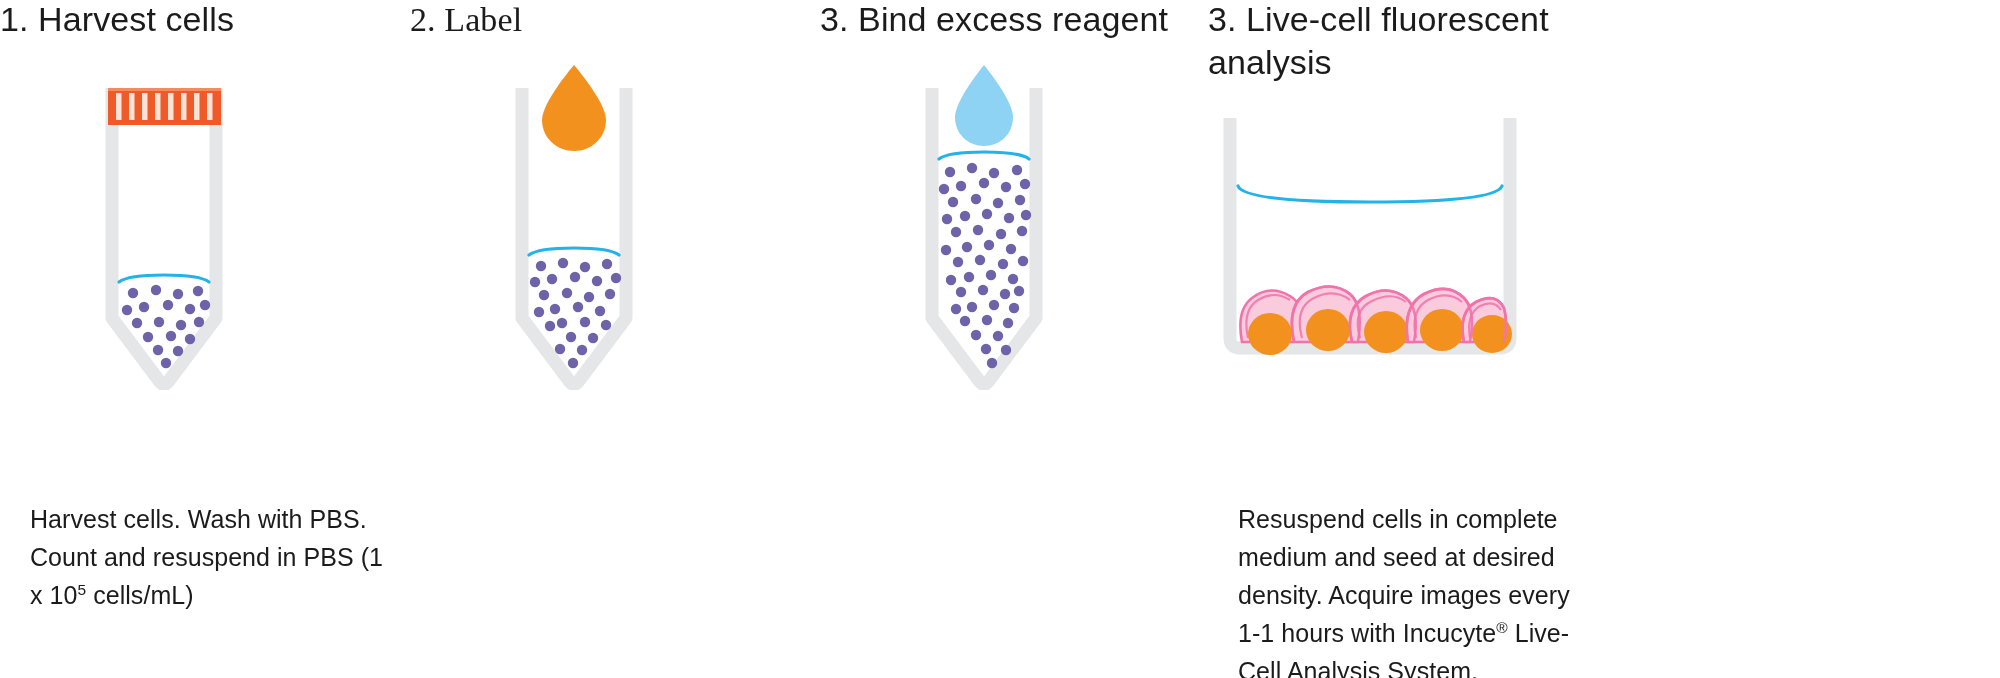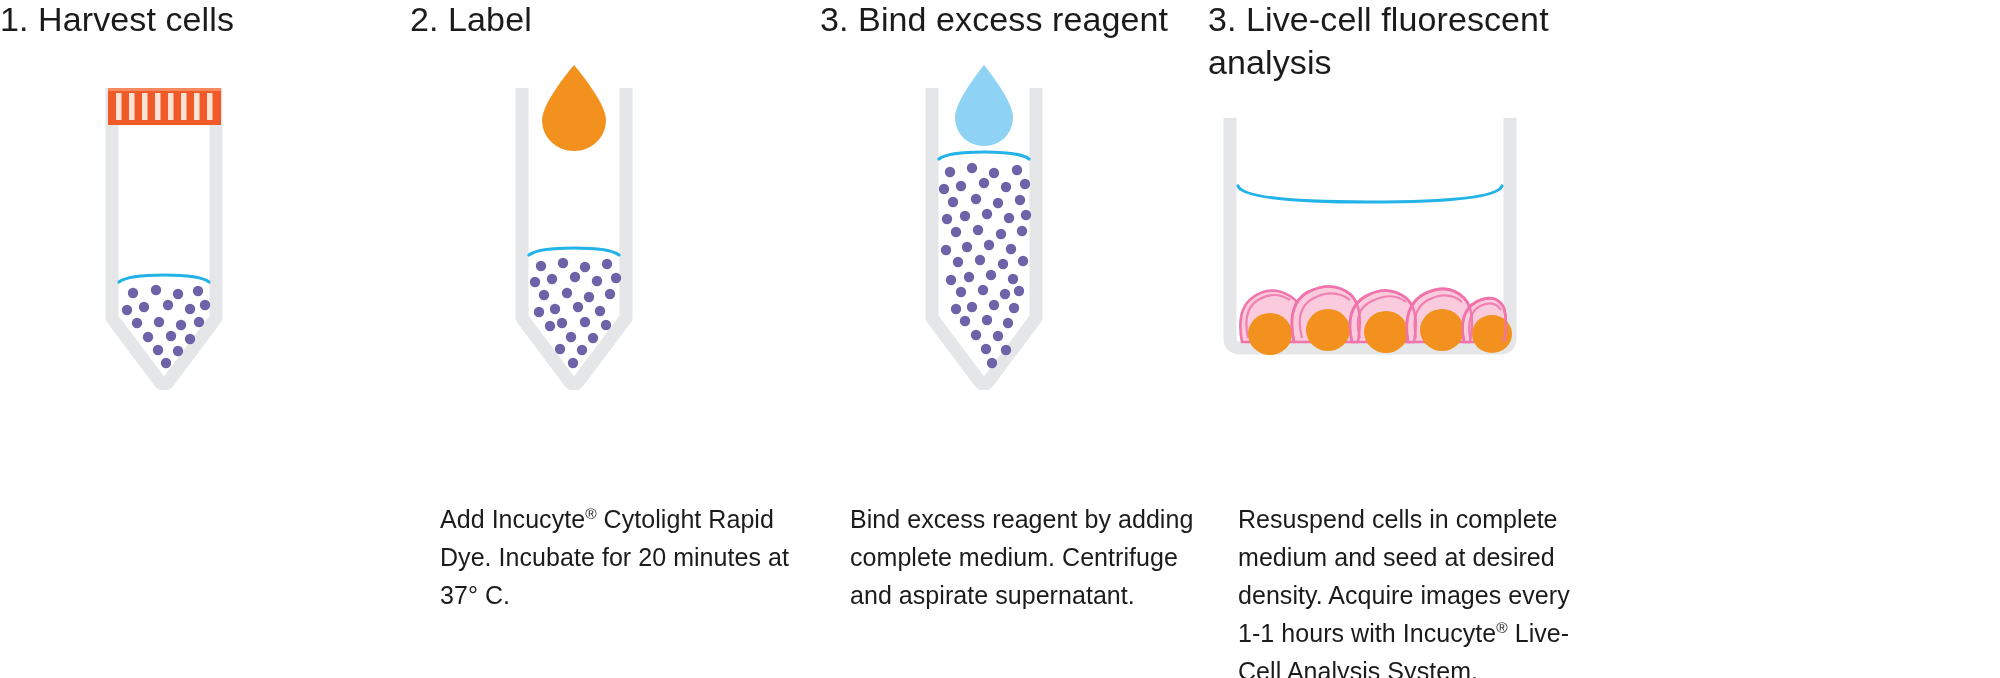--- a/index.html
+++ b/index.html
@@ -6,21 +6,21 @@
   body{
     width:2000px;height:678px;overflow:hidden;
     font-family:"Liberation Sans","DejaVu Sans",sans-serif;
     color:#1b1b1b;-webkit-font-smoothing:antialiased;
   }
   .board{position:relative;width:2000px;height:678px;}
 
   .panel{position:absolute;top:0;height:678px;padding-left:29px;}
   
   .col1{left:0px;width:400px;}
-  .col2{left:410px;width:400px;}
+  .col2{left:410px;width:400px;font-family:Liberation Serif, serif;}
   .col3{left:820px;width:400px;}
   .col4{left:1208px;width:400px;}
 
   .heading{
     position:absolute;top:-2px;left:0;width:380px;
     font-size:34px;line-height:43px;font-weight:400;
     letter-spacing:.1px;color:#1b1b1b;
   }
   .caption{
     position:absolute;top:500px;left:30px;width:360px;
@@ -83,20 +83,25 @@
             <rect x="155" y="33" width="5.5" height="27"></rect>
             <rect x="168" y="33" width="5.5" height="27"></rect>
             <rect x="181" y="33" width="5.5" height="27"></rect>
             <rect x="194" y="33" width="5.5" height="27"></rect>
             <rect x="207" y="33" width="5.5" height="27"></rect>
           </g>
         </g>
       </svg>
     </div>
 
+    <div class="caption">
+      <span>Harvest cells. Wash with PBS.</span>
+      <span>Count and resuspend in</span>
+      <span>PBS (1 x 10</span><sup>5</sup><span> cells/mL)</span>
+    </div>
   </div>
 
   <div class="panel col2">
     <div class="heading">2. Label</div>
 
     <div class="art">
       <svg width="400" height="330" viewBox="0 0 400 330" xmlns="http://www.w3.org/2000/svg">
         <g>
           <path d="M112 28 L112 258 L160 322 Q164 327 168 322 L216 258 L216 28" fill="none" stroke="#E4E6E8" stroke-width="13" stroke-linejoin="round"></path>
         </g>
@@ -129,23 +134,20 @@
           <circle cx="172" cy="290" r="5.2"></circle>
             <circle cx="163" cy="303" r="5.2"></circle>
         </g>
 
         <g>
           <path d="M164 5 C164 5 196 42 196 60 C196 78 181 91 164 91 C147 91 132 78 132 60 C132 42 164 5 164 5 Z" fill="#F2911E"></path>
         </g>
       </svg>
     </div>
 
-    <div class="caption">
-      <span>Add Incucyte</span><sup>®</sup><span> Cytolight Rapid Dye. Incubate for 20 minutes at 37° C.</span>
-    </div>
   </div>
 
   <div class="panel col3">
     <div class="heading">3. Bind excess reagent</div>
 
     <div class="art">
       <svg width="400" height="330" viewBox="0 0 400 330" xmlns="http://www.w3.org/2000/svg">
         <g>
           <path d="M112 28 L112 258 L160 322 Q164 327 168 322 L216 258 L216 28" fill="none" stroke="#E4E6E8" stroke-width="13" stroke-linejoin="round"></path>
         </g>
@@ -202,21 +204,20 @@
           <circle cx="186" cy="290" r="5.2"></circle>
             <circle cx="172" cy="303" r="5.2"></circle>
         </g>
 
         <g>
           <path d="M164 5 C164 5 193 40 193 57 C193 74 180 86 164 86 C148 86 135 74 135 57 C135 40 164 5 164 5 Z" fill="#8ED2F4"></path>
         </g>
       </svg>
     </div>
 
-    <div class="caption">Bind excess reagent by adding complete medium. Centrifuge and aspirate supernatant.</div>
   </div>
 
   <div class="panel col4">
     <div class="heading">3. Live-cell fluorescent analysis</div>
 
     <div class="art">
       <svg width="400" height="330" viewBox="0 0 400 330" xmlns="http://www.w3.org/2000/svg">
 
         <g>
           <path d="M22 58 L22 278 Q22 288 32 288 L292 288 Q302 288 302 278 L302 58" fill="none" stroke="#E4E6E8" stroke-width="13" stroke-linejoin="round"></path>

